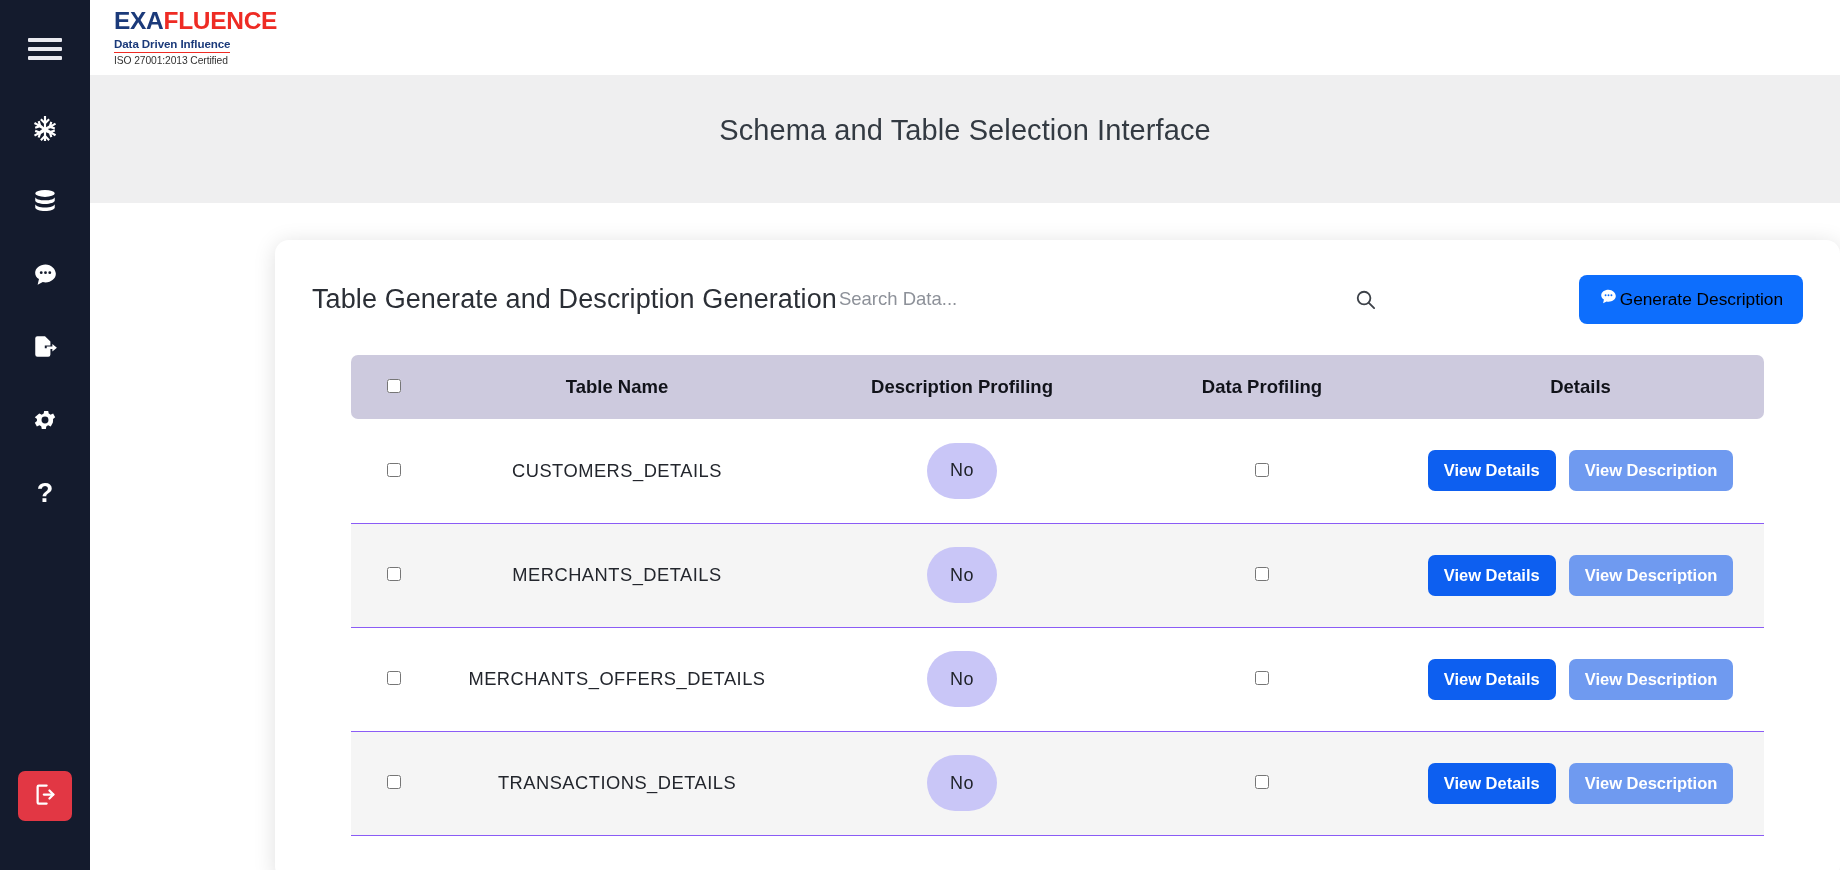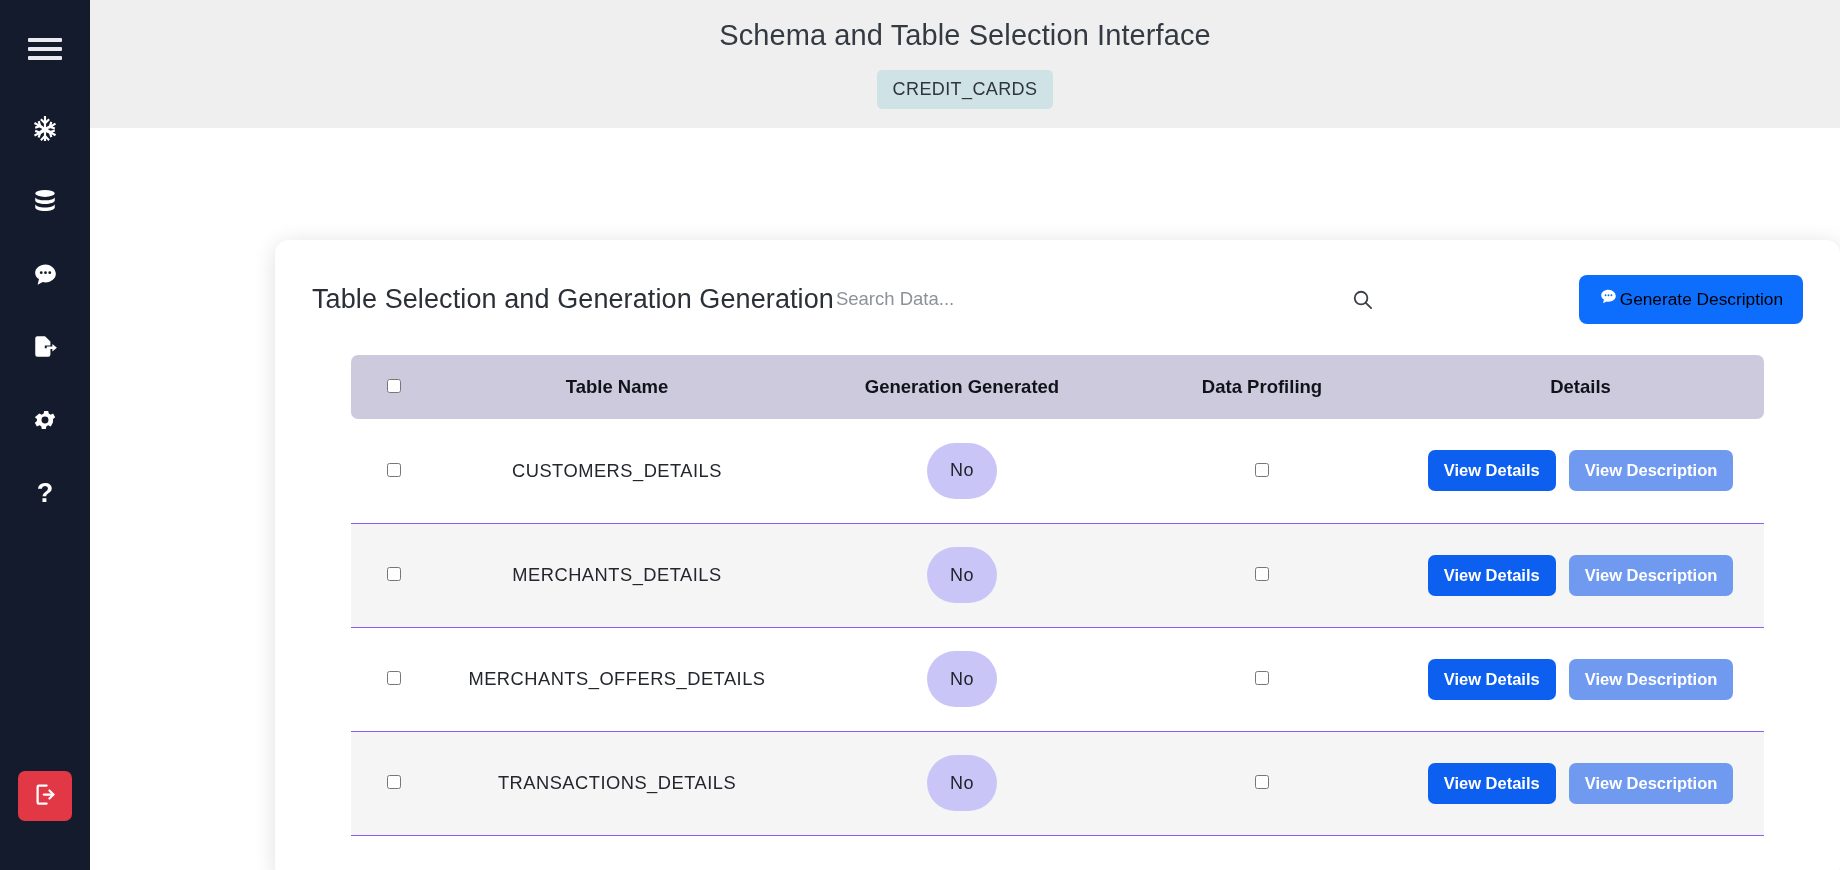--- a/index.html
+++ b/index.html
@@ -260,32 +260,40 @@
           <path d="M13 4H6a1 1 0 0 0-1 1v14a1 1 0 0 0 1 1h7"></path>
           <path d="M15.5 8.5L19 12l-3.5 3.5"></path>
           <path d="M10.5 12H19"></path>
         </svg>
       </span>
     </div>
   </div>
 
   <div class="main">
 
+    <div class="topbar">
+      <div class="logo">
+        <div class="logo-row1">
+          <span class="logo-exa">EXA</span><span class="logo-fluence">FLUENCE</span>
+        </div>
+        <div class="logo-row2">Data Driven Influence</div>
+        <div class="logo-row3">ISO 27001:2013 Certified</div>
+      </div>
+    </div>
 
     <div class="hero">
       <div class="hero-title">Schema and Table Selection Interface</div>
       <div class="hero-sub-row">
-        <span class="schema-badge">CREDIT_CARDS</span>
       </div>
     </div>
 
     <div class="card">
 
       <div class="card-head">
-        <div class="card-title">Table Selection and Generation Generation</div>
+        <div class="card-title">Table Generate and Description Generation</div>
 
         <div class="search-wrap">
           <input class="search-input" type="text" placeholder="Search Data..." style="">
           <span class="search-icon">
             <svg width="23" height="23" viewBox="0 0 24 24" fill="none" stroke="currentColor" stroke-width="1.9" stroke-linecap="round">
               <circle cx="10.5" cy="10.5" r="6.6"></circle>
               <path d="M15.5 15.5L21 21"></path>
             </svg>
           </span>
         </div>
@@ -303,21 +311,21 @@
         </button>
       </div>
 
       <table class="tbl">
         <thead>
           <tr>
             <th class="col-check">
               <input type="checkbox" style="">
             </th>
             <th class="col-name">Table Name</th>
-            <th class="col-desc">Generation Generated</th>
+            <th class="col-desc">Description Profiling</th>
             <th class="col-prof">Data Profiling</th>
             <th class="col-act">Details</th>
           </tr>
         </thead>
         <tbody id="tbody">
             <tr>
               <td class="col-check"><input type="checkbox" style=""></td>
               <td class="col-name">CUSTOMERS_DETAILS</td>
               <td class="col-desc"><span class="pill">No</span></td>
               <td class="col-prof"><input type="checkbox" style=""></td>

